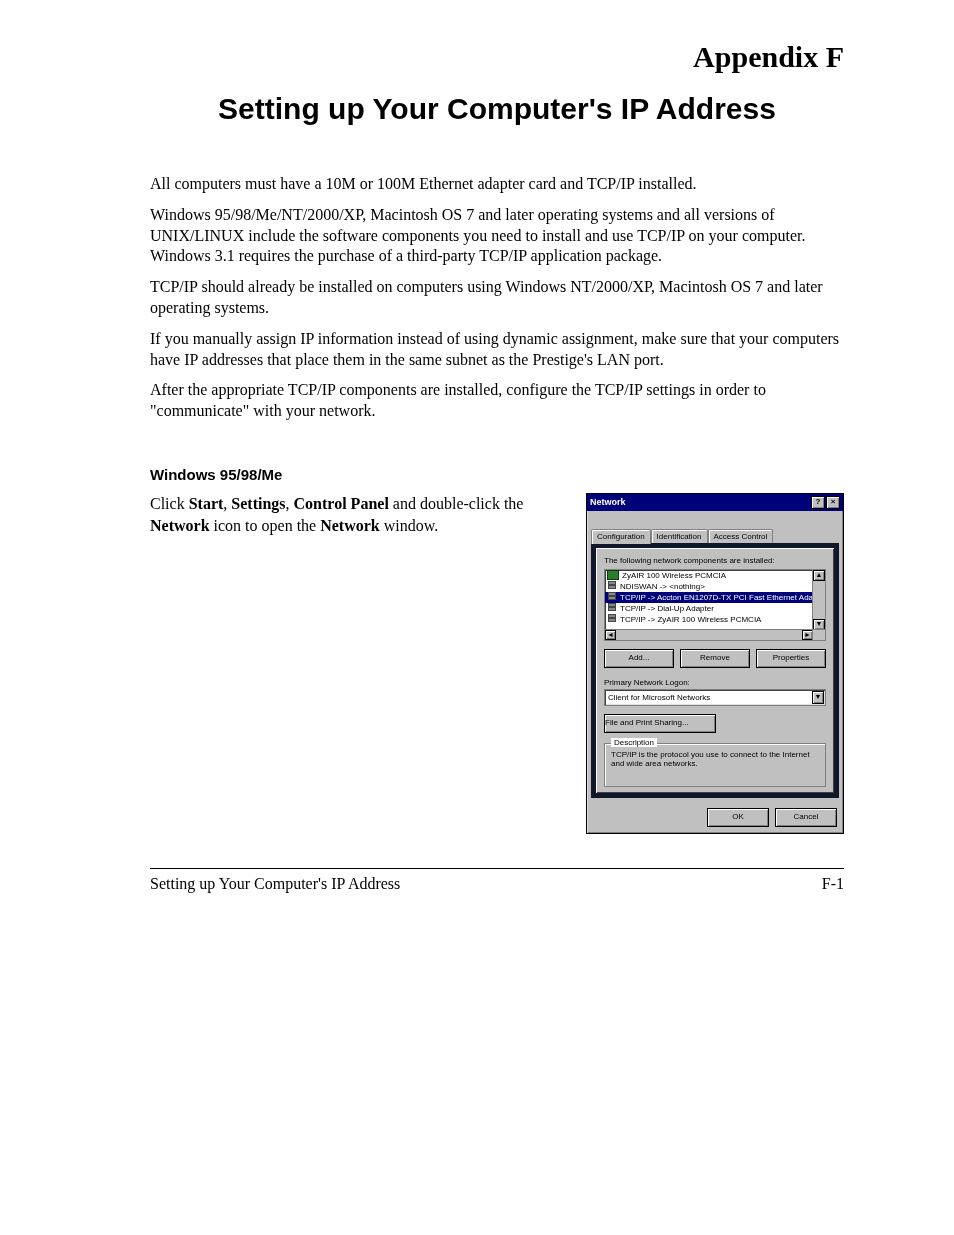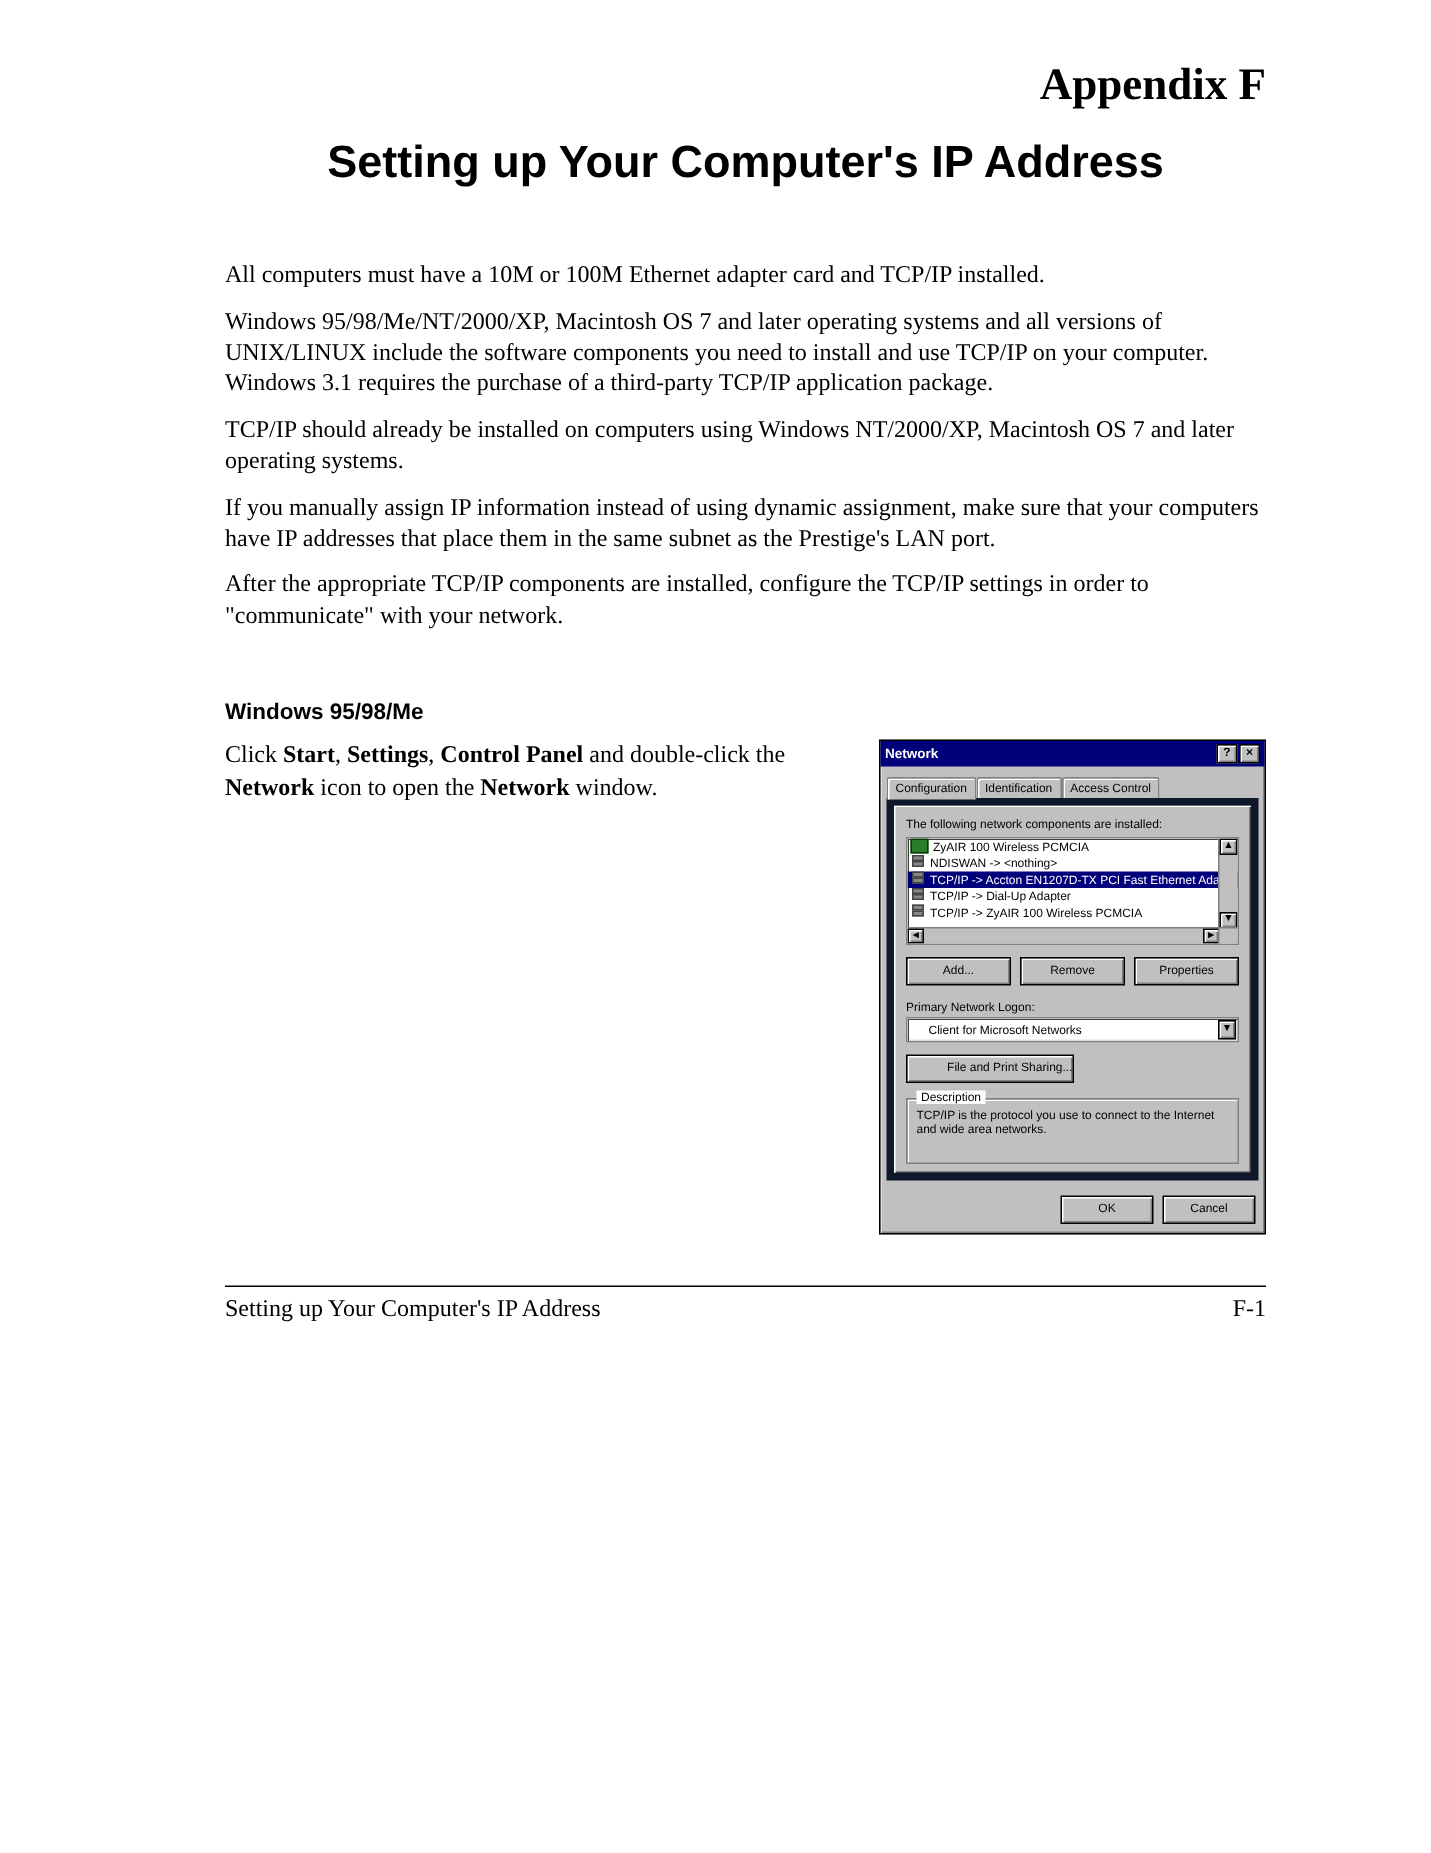--- a/index.html
+++ b/index.html
@@ -85,21 +85,21 @@
     box-shadow: inset 1px 1px 0 #fff, inset -1px -1px 0 #808080;
     margin-left: 1px;
     font-size: 8px;
     line-height: 9px;
     text-align: center;
     color: #000;
     font-weight: bold;
   }
   .tabs {
     display: flex;
-    padding: 7px 4px 0 4px;
+    padding: 18px 4px 0 4px;
     font-size: 8px;
     align-items: center;
   }
   .tab {
     padding: 2px 5px;
     border: 1px solid #808080;
     border-bottom: none;
     background: #c0c0c0;
     border-top-left-radius: 2px;
     border-top-right-radius: 2px;
@@ -209,40 +209,40 @@
   }
   .label { font-size: 8px; margin-top: 10px; margin-bottom: 2px; }
   .combo {
     height: 15px;
     background: #fff;
     border: 1px solid #808080;
     box-shadow: inset 1px 1px 0 #404040, inset -1px -1px 0 #dfdfdf;
     display: flex;
     align-items: center;
     font-size: 8px;
-    padding-left: 14px;
+    padding-left: 3px;
     position: relative;
   }
   .combo .dd {
     position: absolute; right:1px; top:1px; bottom:1px; width:12px;
     background:#c0c0c0;
     border: 1px solid #000;
     box-shadow: inset 1px 1px 0 #fff, inset -1px -1px 0 #808080;
     box-sizing: border-box;
     text-align: center; line-height: 10px; font-size:7px;
   }
   .long-btn {
     width: 110px;
     height: 17px;
     background: #c0c0c0;
     border: 1px solid #000;
     box-shadow: inset 1px 1px 0 #fff, inset -1px -1px 0 #808080;
     font-size: 8px;
     line-height: 15px;
-    text-align: right;
+    text-align: left;
     margin-top: 8px;
   }
   .groupbox {
     border: 1px solid #808080;
     box-shadow: inset 1px 1px 0 #fff;
     margin-top: 10px;
     padding: 6px 6px 18px 6px;
     position: relative;
     font-size: 8px;
   }

